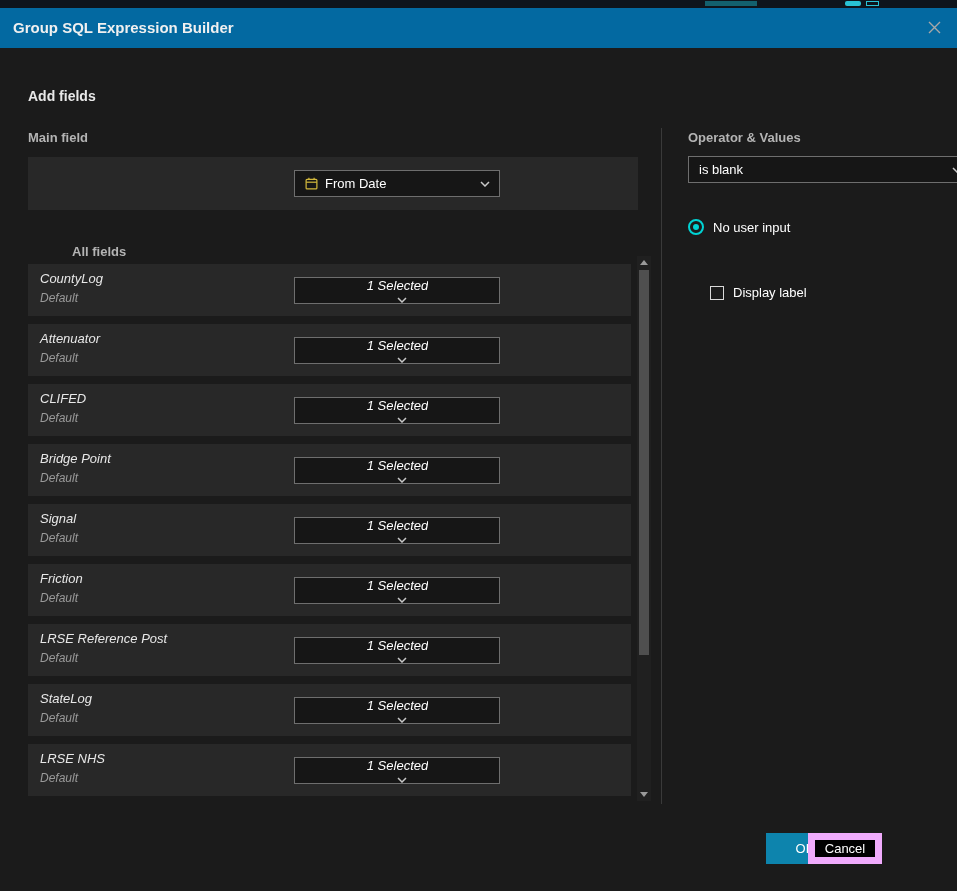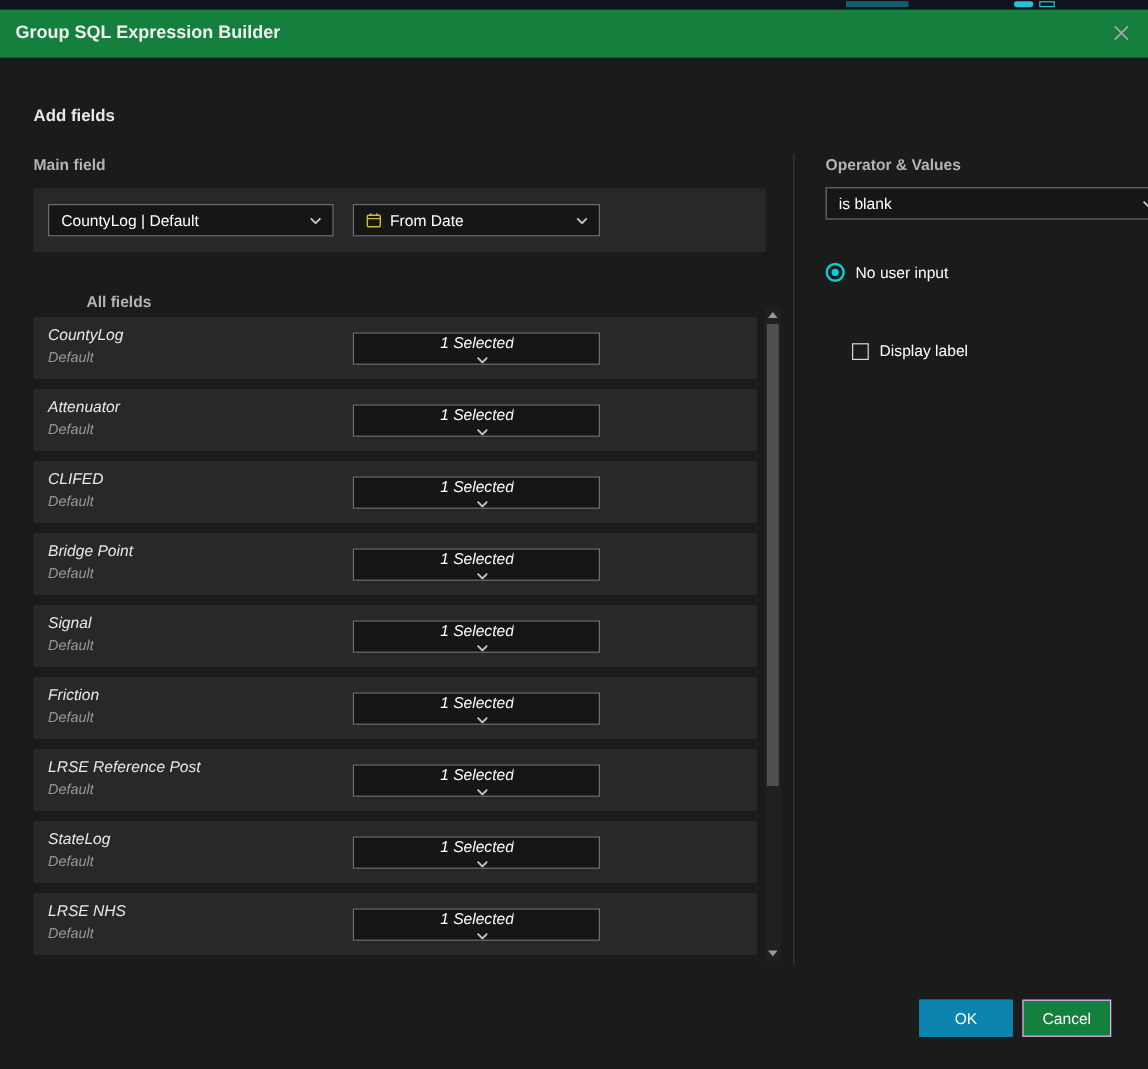--- a/index.html
+++ b/index.html
@@ -12,21 +12,21 @@
     color: #e8e8e8;
   }
   .app-strip { position:absolute; left:0; top:0; width:957px; height:8px; background:#0e141c; }
   .frag { position:absolute; top:1px; height:5px; }
   .frag-a { left:705px; width:52px; background:#13606e; }
   .frag-b { left:845px; width:16px; background:#29c1d4; border-radius:2px; }
   .frag-c { left:866px; width:13px; border:1px solid #29c1d4; background:transparent; }
 
   .dialog { position:absolute; left:0; top:8px; width:957px; height:883px; background:#1b1b1b; }
 
-  .dlg-header { position:absolute; left:0; top:0; width:100%; height:40px; background:#15803d; }
+  .dlg-header { position:absolute; left:0; top:0; width:100%; height:40px; background:#0369a1; }
   .dlg-title { position:absolute; left:13px; top:0; line-height:40px; font-size:15px; font-weight:700; color:#f0f0f0; }
   .close-btn { position:absolute; right:13px; top:11px; width:20px; height:20px; background:none; border:none; cursor:pointer; display:flex; align-items:center; justify-content:center; }
 
   .section-title { position:absolute; left:28px; top:80px; font-size:14px; font-weight:700; color:#e8e8e8; }
   .group-label { position:absolute; font-size:13px; font-weight:700; color:#b4b4b4;text-align:center; }
   .lbl-main-field { left:28px; top:122px; }
   .lbl-all-fields { left:28px; top:236px;margin-left:44px; }
   .lbl-operator { left:688px; top:122px; }
 
   .panel { background:#282828; position:absolute; }
@@ -62,21 +62,21 @@
   .radio-outer { width:16px; height:16px; border-radius:50%; border:2px solid #00d3d4; display:flex; align-items:center; justify-content:center; background:#1b1b1b; }
   .radio-dot { width:6px; height:6px; border-radius:50%; background:#00d3d4; }
   .radio-label { margin-left:9px; font-size:13px; color:#fff; }
 
   .checkbox-row { position:absolute; left:710px; top:241px; display:flex; align-items:center; cursor:pointer;margin-top:36px; }
   .checkbox-box { width:14px; height:14px; border:1.5px solid #d9d9d9; background:transparent; }
   .checkbox-label { margin-left:9px; font-size:13px; color:#fff; }
 
   .footer-btn { position:absolute; top:825px; height:31px; font-family:"Liberation Sans",sans-serif; font-size:13px; color:#fff; cursor:pointer; display:flex; align-items:center; justify-content:center; }
   .ok-btn { left:766px; width:78px; background:#0d84ad; border:1px solid #0d84ad; }
-  .cancel-btn { left:852px; width:74px; background:#15803d; border:1px solid #f0abfc; }
+  .cancel-btn { left:808px; width:74px; background:#000000; border:7px solid #f0abfc; }
 </style>
 </head>
 <body>
 
 <div class="app-strip">
   <div class="frag frag-a"></div>
   <div class="frag frag-b"></div>
   <div class="frag frag-c"></div>
 </div>
 
@@ -91,28 +91,20 @@
           </svg>
       </span>
     </button>
   </div>
 
   <div class="section-title">Add fields</div>
 
   <div class="group-label lbl-main-field">Main field</div>
 
   <div class="panel main-field-panel">
-    <div class="select layer-select">
-      <span class="sel-label">CountyLog | Default</span>
-      <span class="chev">
-        <svg width="10" height="6" viewBox="0 0 10 6">
-            <path d="M1 1l4 4 4-4" stroke="#c8c8c8" stroke-width="1.5" fill="none"></path>
-          </svg>
-      </span>
-    </div>
     <div class="select date-select">
       <span class="cal-ic">
         <svg width="13" height="13" viewBox="0 0 14 14">
           <rect x="1.2" y="2.6" width="11.6" height="10.2" rx="1" fill="none" stroke="#d3b93c" stroke-width="1.3"></rect>
           <line x1="1.2" y1="5.6" x2="12.8" y2="5.6" stroke="#d3b93c" stroke-width="1.3"></line>
           <line x1="4.2" y1="0.8" x2="4.2" y2="3.2" stroke="#d3b93c" stroke-width="1.3"></line>
           <line x1="9.8" y1="0.8" x2="9.8" y2="3.2" stroke="#d3b93c" stroke-width="1.3"></line>
         </svg>
       </span>
       <span class="sel-label">From Date</span>

